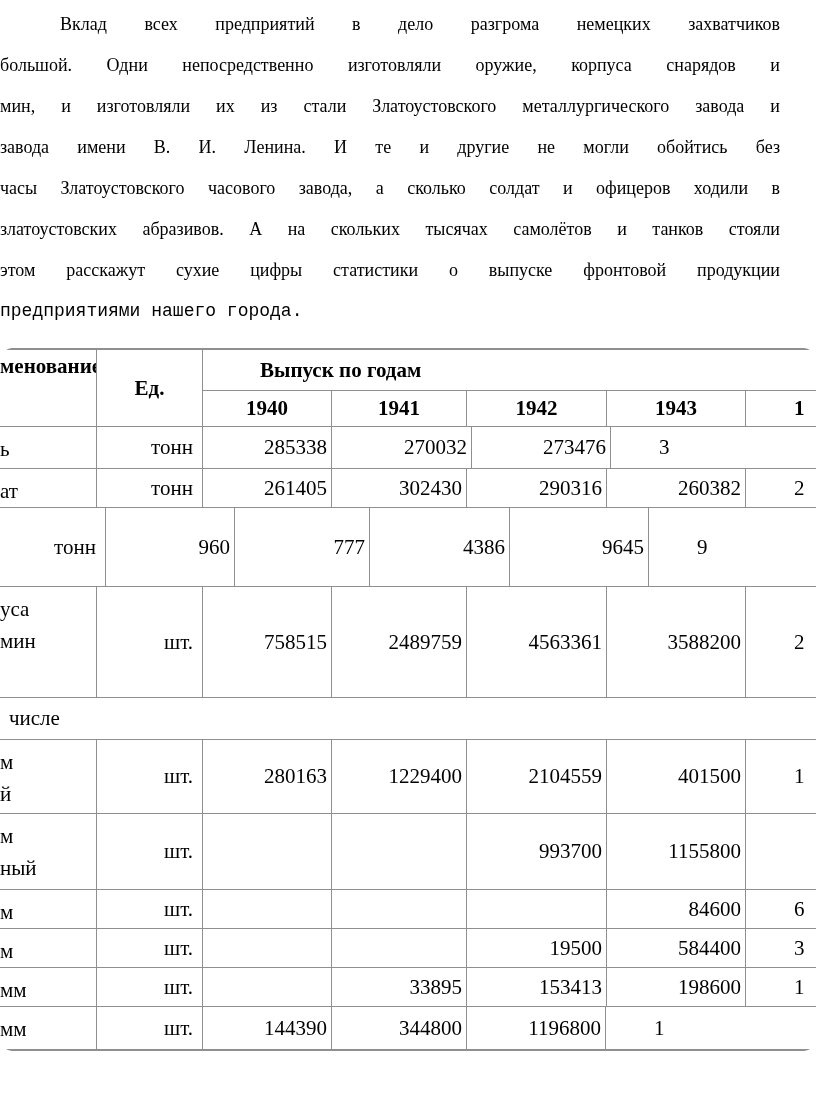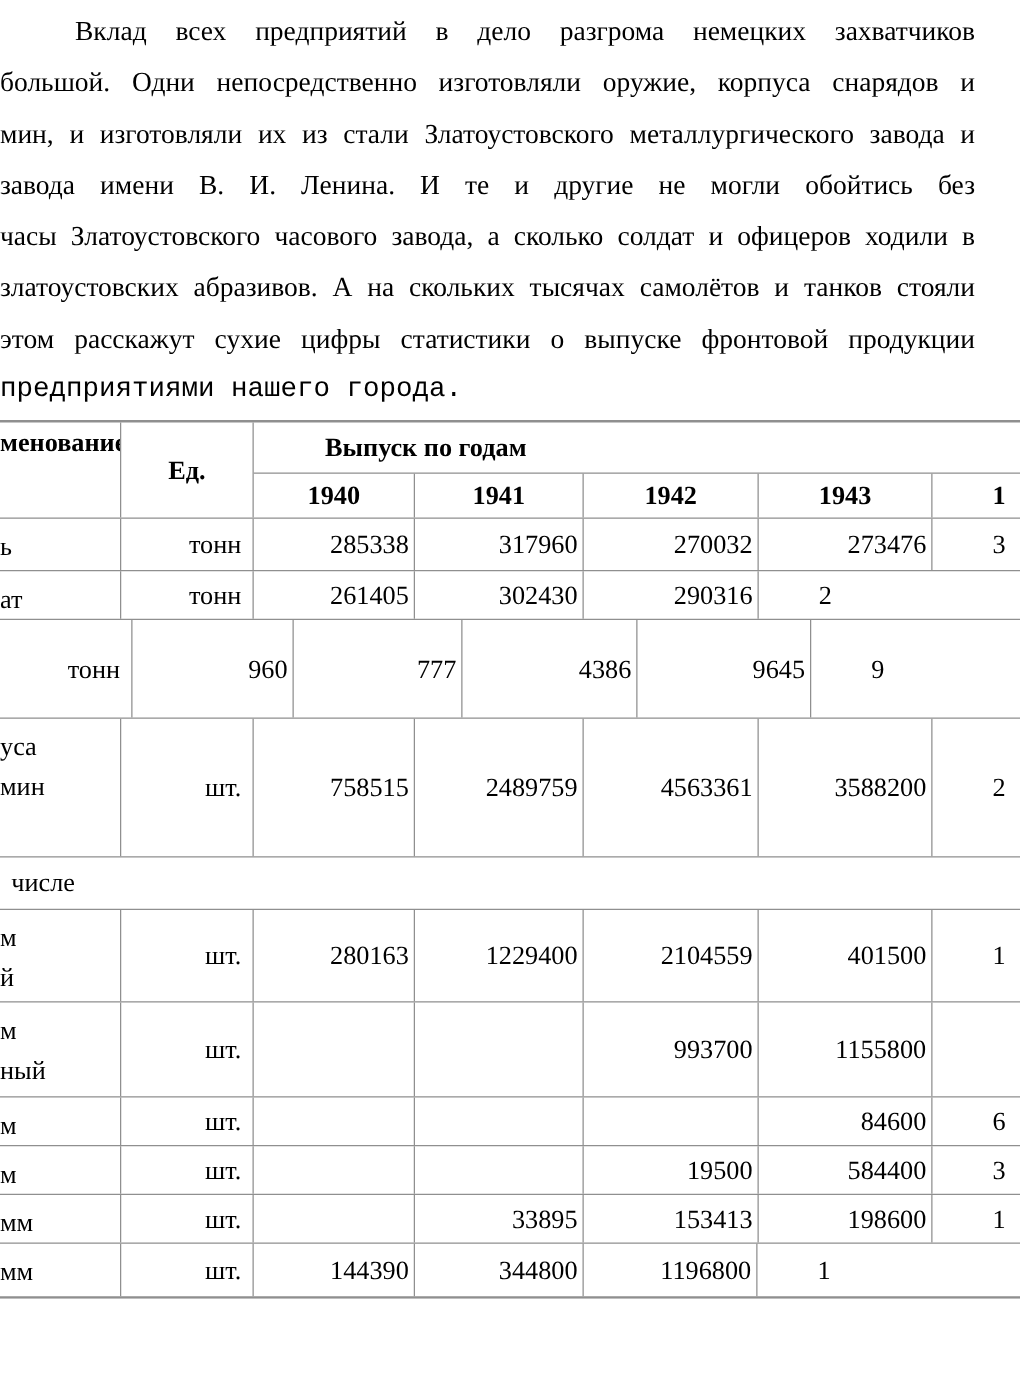--- a/index.html
+++ b/index.html
@@ -4,28 +4,28 @@
 <style>
   html,body{margin:0;padding:0;background:#ffffff;}
   .page{
     position:relative;width:816px;height:1112px;overflow:hidden;
     background:#ffffff;color:#000;
     font-family:"Liberation Serif", serif;
   }
   
   .para{padding-top:4px;}
   .pline{
-    width:780px;font-size:22px;line-height:41px;
+    width:780px;font-size:18px;line-height:41px;
     text-align:justify;text-align-last:justify;
     overflow:hidden;box-sizing:border-box;
   }
   .pline.first{padding-left:60px;}
   .pline.last{text-align:left;text-align-last:left;font-family:Liberation Mono, monospace;}
   
-  .table-wrap{width:816px;overflow:hidden;margin-top:4px;}
+  .table-wrap{width:816px;overflow:hidden;margin-top:16px;border-radius:13px;}
   .tbl{width:890px;border-top:2px solid #8f8f8f;font-size:21px;}
   .trow{display:flex;border-bottom:1px solid #8f8f8f;}
   .cell{
     box-sizing:border-box;border-right:1px solid #8f8f8f;
     display:flex;align-items:center;overflow:hidden;
   }
   .c0{width:97px;}
   .c1{width:106px;}
   .c2{width:129px;}
   .c3{width:135px;}
@@ -94,34 +94,34 @@
           </div>
         </div>
       </div>
 
       <div class="trow rh40">
         <div class="cell c0 name-cell">
             <span>ь</span>
           </div>
         <div class="cell c1 unit-cell">тонн</div>
         <div class="cell c2 num">285338</div>
-        <div class="cell c3 num">317960</div>
         <div class="cell c4 num">270032</div>
         <div class="cell c5 num">273476</div>
         <div class="cell c6 frag">3</div>
       </div>
 
       <div class="trow rh37">
         <div class="cell c0 name-cell">
             <span>ат</span>
           </div>
         <div class="cell c1 unit-cell">тонн</div>
         <div class="cell c2 num">261405</div>
         <div class="cell c3 num">302430</div>
         <div class="cell c4 num">290316</div>
+        <div class="cell c5 num">260382</div>
         <div class="cell c6 frag">2</div>
       </div>
 
       <div class="trow rh78">
         <div class="cell c1 unit-cell">тонн</div>
         <div class="cell c2 num">960</div>
         <div class="cell c3 num">777</div>
         <div class="cell c4 num">4386</div>
         <div class="cell c5 num">9645</div>
         <div class="cell c6 frag">9</div>

